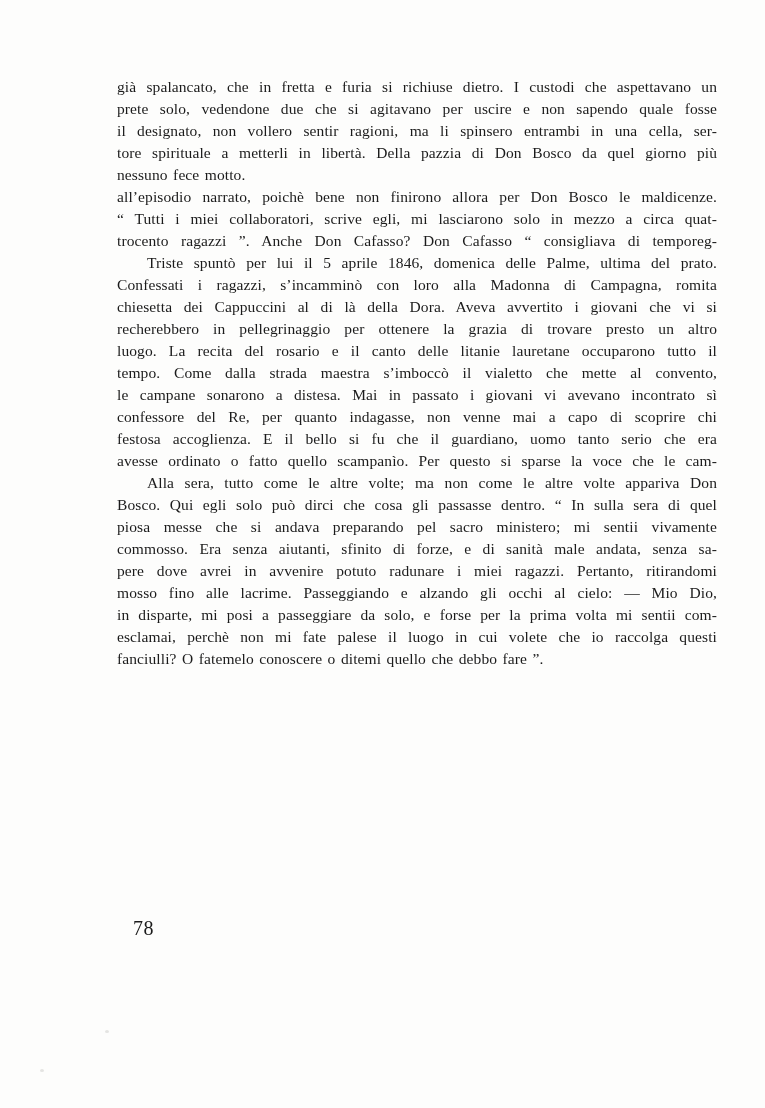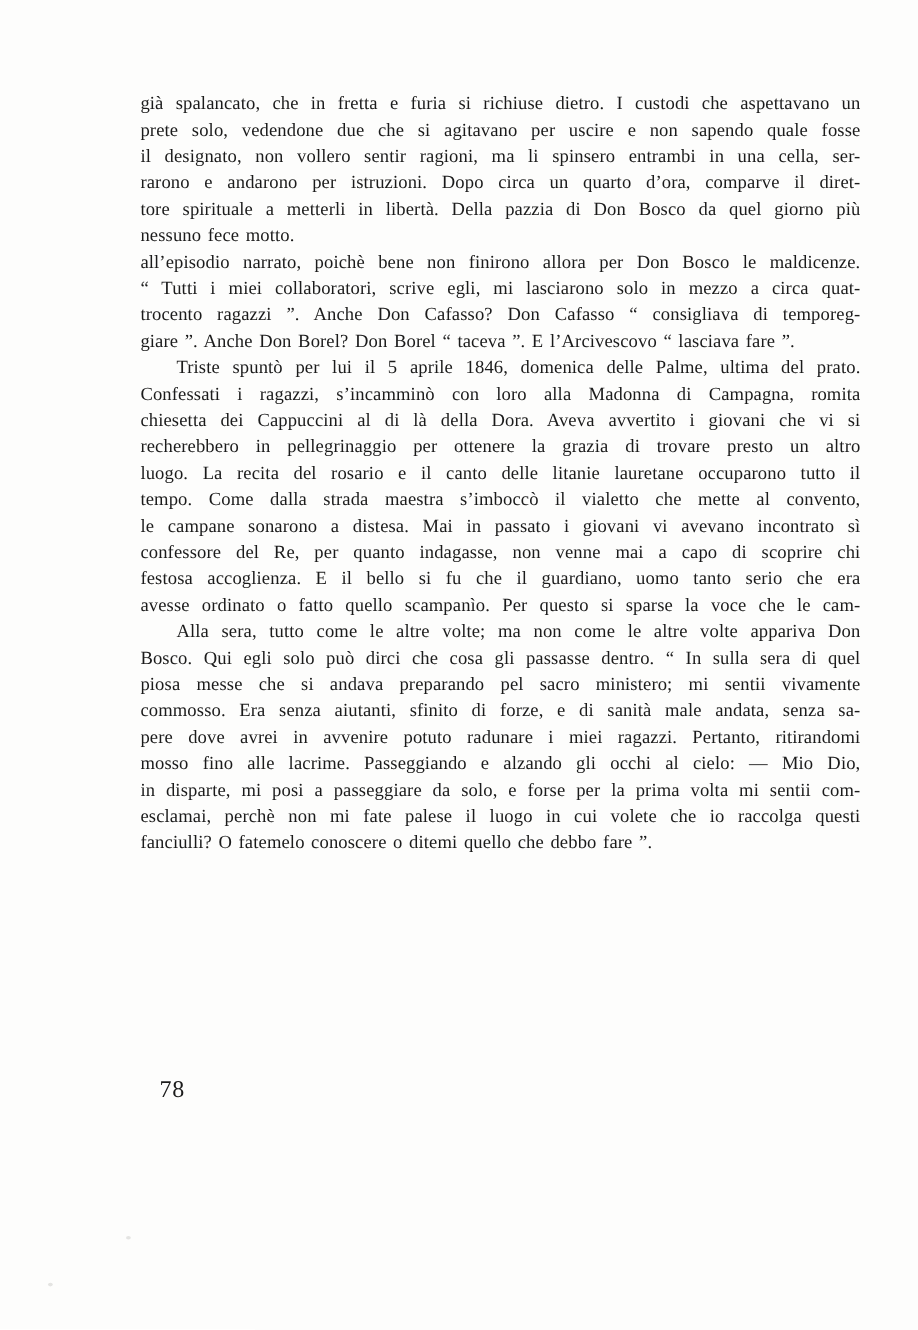--- a/index.html
+++ b/index.html
@@ -40,21 +40,21 @@
     text-align: justify;
     text-align-last: justify;
     overflow: hidden;
   }
   .line.indent {
     text-indent: 30px;
   }
   .page-number {
     position: absolute;
     left: 133px;
-    top: 896px;
+    top: 916px;
     font-size: 20px;
     line-height: 24px;
     letter-spacing: 0.5px;
   }
   .speck {
     position: absolute;
     border-radius: 50%;
     background: #e4e4e2;
   }
   .speck.s1 { left: 105px; top: 1030px; width: 4px; height: 3px; }
@@ -62,29 +62,27 @@
 </style>
 </head>
 <body>
 
 <div class="page">
   <div class="text-block">
       <div class="paragraph">
         <div class="line justify">già spalancato, che in fretta e furia si richiuse dietro. I custodi che aspettavano un</div>
         <div class="line justify">prete solo, vedendone due che si agitavano per uscire e non sapendo quale fosse</div>
         <div class="line justify">il designato, non vollero sentir ragioni, ma li spinsero entrambi in una cella, ser-</div>
-        <div class="line justify">rarono e andarono per istruzioni. Dopo circa un quarto d’ora, comparve il diret-</div>
         <div class="line justify">tore spirituale a metterli in libertà. Della pazzia di Don Bosco da quel giorno più</div>
         <div class="line">nessuno fece motto.</div>
       </div>
       <div class="paragraph">
         <div class="line justify">all’episodio narrato, poichè bene non finirono allora per Don Bosco le maldicenze.</div>
         <div class="line justify">“ Tutti i miei collaboratori, scrive egli, mi lasciarono solo in mezzo a circa quat-</div>
         <div class="line justify">trocento ragazzi ”. Anche Don Cafasso? Don Cafasso “ consigliava di temporeg-</div>
-        <div class="line">giare ”. Anche Don Borel? Don Borel “ taceva ”. E l’Arcivescovo “ lasciava fare ”.</div>
       </div>
       <div class="paragraph">
         <div class="line justify indent">Triste spuntò per lui il 5 aprile 1846, domenica delle Palme, ultima del prato.</div>
         <div class="line justify">Confessati i ragazzi, s’incamminò con loro alla Madonna di Campagna, romita</div>
         <div class="line justify">chiesetta dei Cappuccini al di là della Dora. Aveva avvertito i giovani che vi si</div>
         <div class="line justify">recherebbero in pellegrinaggio per ottenere la grazia di trovare presto un altro</div>
         <div class="line justify">luogo. La recita del rosario e il canto delle litanie lauretane occuparono tutto il</div>
         <div class="line justify">tempo. Come dalla strada maestra s’imboccò il vialetto che mette al convento,</div>
         <div class="line justify">le campane sonarono a distesa. Mai in passato i giovani vi avevano incontrato sì</div>
         <div class="line justify">confessore del Re, per quanto indagasse, non venne mai a capo di scoprire chi</div>

